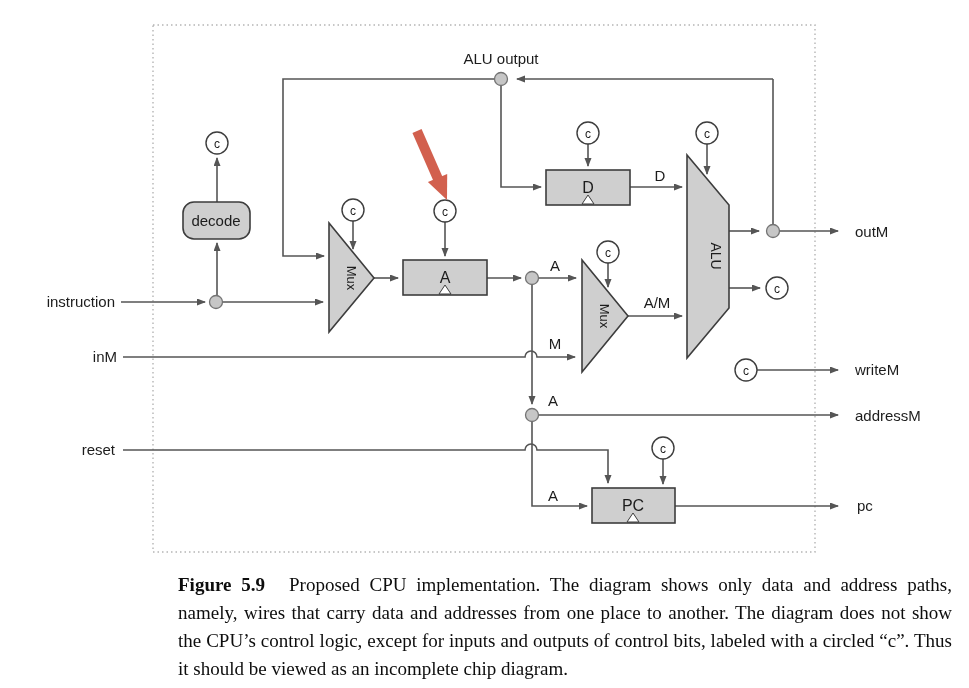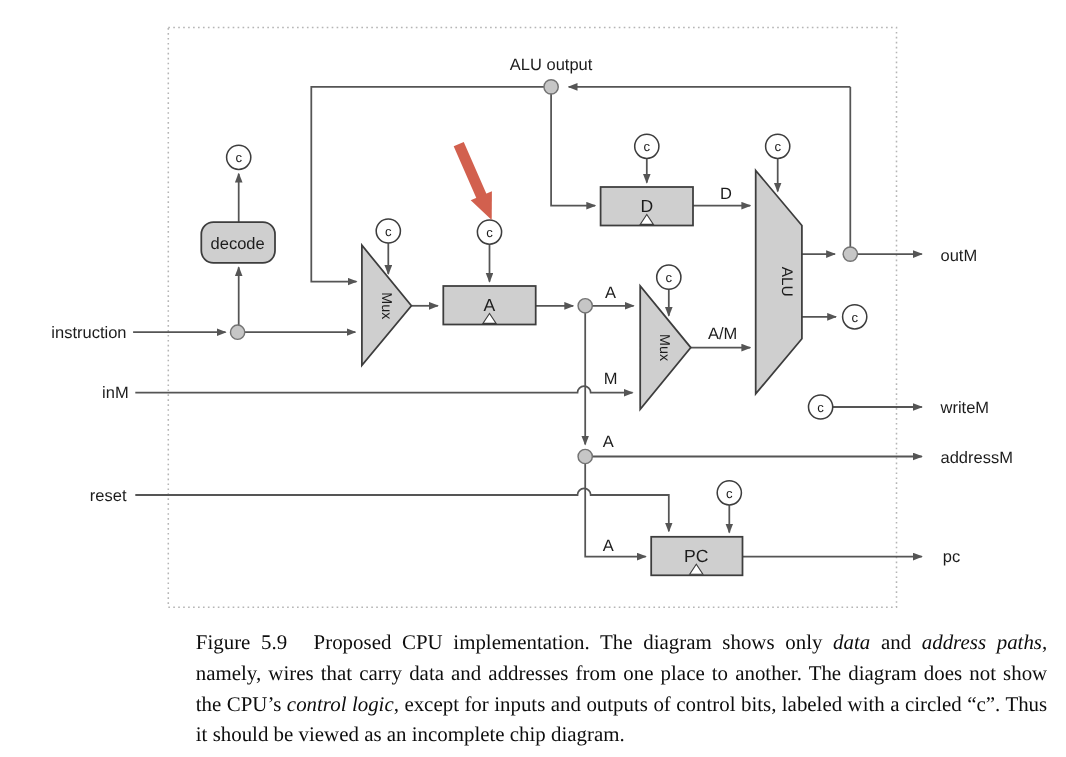--- a/index.html
+++ b/index.html
@@ -5,22 +5,22 @@
   html,body{margin:0;padding:0;background:#ffffff;}
   body{width:969px;height:688px;position:relative;overflow:hidden;
        font-family:"Liberation Sans",sans-serif;}
   #diagram{position:absolute;left:0;top:0;}
   .caption{
     position:absolute;left:178px;top:571px;width:774px;
     font-family:"Liberation Serif",serif;
     font-size:19px;line-height:28px;color:#0d0d0d;
     text-align:justify;
   }
-  .caption .fig{font-weight:normal;margin-right:24px;}
-  .caption .it{font-style:italic;}
+  .caption .fig{font-weight:bold;margin-right:24px;}
+  .caption .it{}
   svg text{fill:#1c1c1c;}
   .iolabel{font-size:15px;}
   .wlabel{font-size:15px;}
   .boxlabel{font-size:16px;}
   .clabel{font-size:12px;}
 </style>
 </head>
 <body>
 
 <svg id="diagram" width="969" height="566" viewBox="0 0 969 566">

